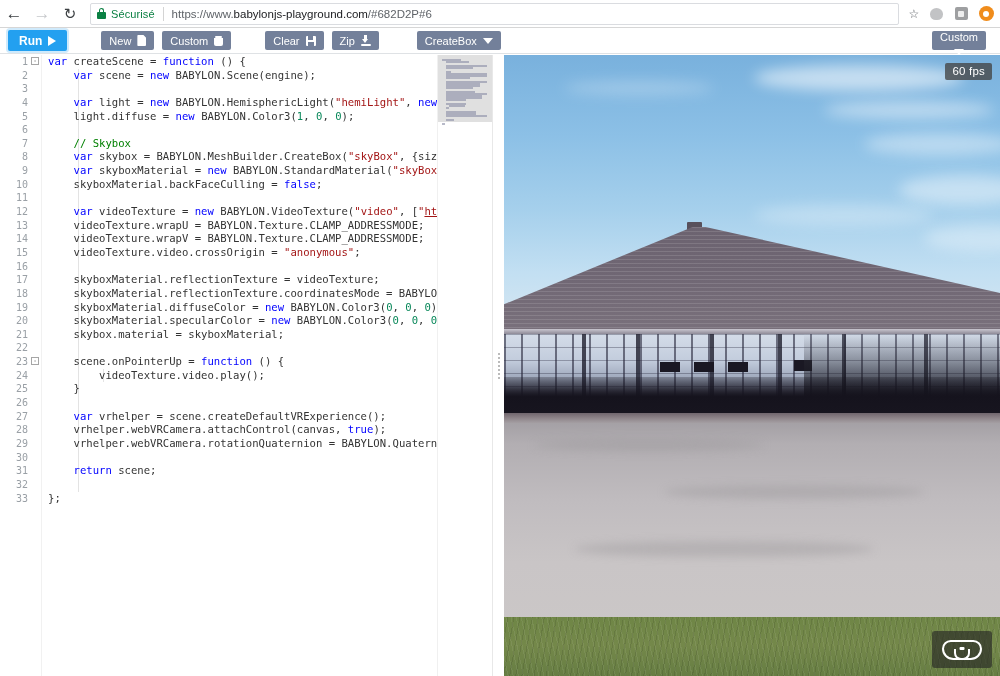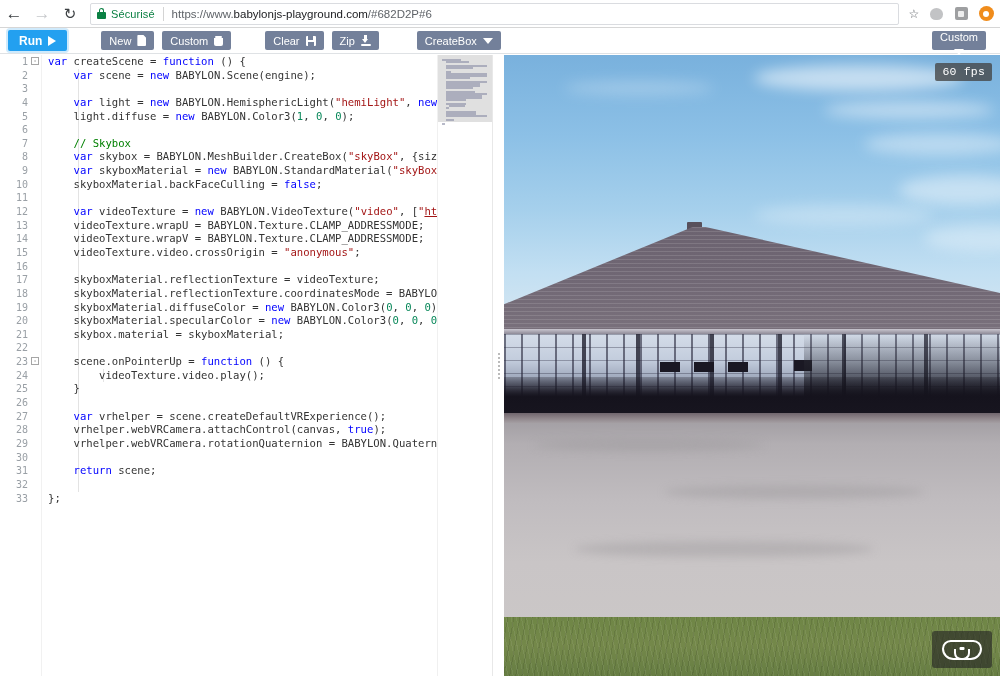--- a/index.html
+++ b/index.html
@@ -315,21 +315,21 @@
   }
 
   
   .fps-badge {
     position: absolute; right: 8px; top: 8px;
     background: rgba(68,68,68,.78);
     color: #ffffff;
     font-size: 11.5px;
     padding: 2px 7px 3px;
     border-radius: 2px;
-    font-family: Liberation Mono, monospace;
+    font-family: Liberation Sans, sans-serif;
     letter-spacing: .2px;
   }
   .vr-badge {
     position: absolute; right: 8px; bottom: 8px;
     width: 60px; height: 37px;
     background: rgba(35,35,35,.62);
     border-radius: 3px;
     display: flex; align-items: center; justify-content: center;
   }
   .vr-goggles {

